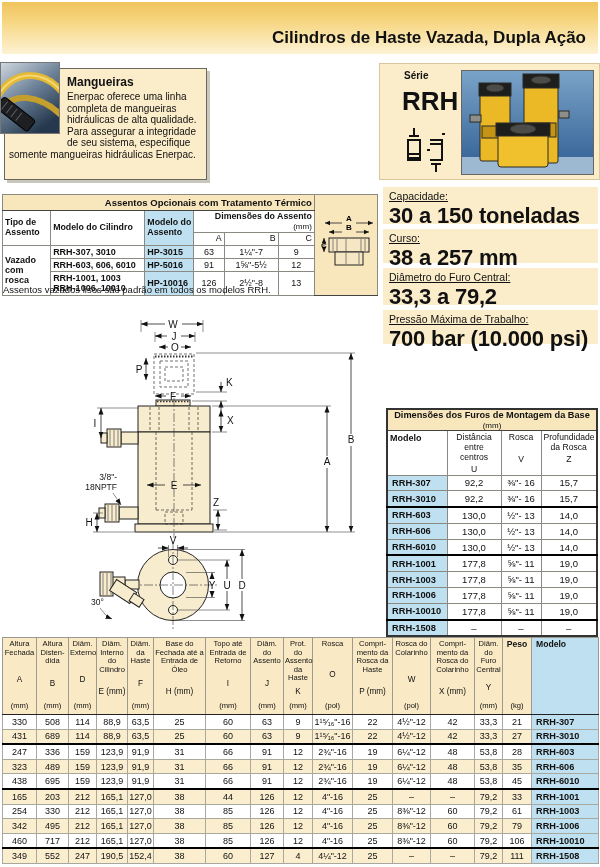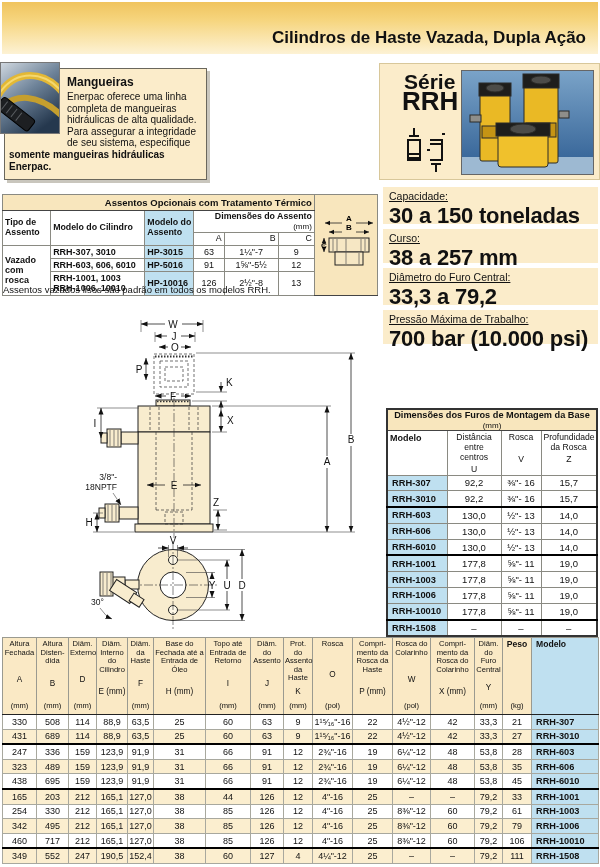--- a/index.html
+++ b/index.html
@@ -10,27 +10,27 @@
   .header-band{position:absolute;left:2px;top:2px;width:596px;height:52px;
     background:linear-gradient(180deg,#f0c45e 0%,#f6d57e 35%,#fdf2d4 100%);
     display:flex;align-items:flex-end;justify-content:flex-end;}
   .header-band h1{margin:0 12px 6px 0;font-size:17px;font-weight:bold;color:#101010;}
 
   
   .mangueiras-box{position:absolute;left:4px;top:68px;width:201px;height:110px;
     background:#fbecca;border:1px solid #6a675c;box-shadow:3px 3px 0 #c9c6bd;}
   .mangueiras-title{position:absolute;left:62px;top:6px;font-size:12px;font-weight:bold;}
   .mangueiras-body{position:absolute;left:62px;top:22px;width:136px;font-size:10px;line-height:11.5px;}
-  .mangueiras-body2{position:absolute;left:4px;top:80px;width:196px;font-size:10px;line-height:11.5px;font-weight:bold;}
+  .mangueiras-body2{position:absolute;left:4px;top:80px;width:196px;font-size:10px;line-height:11.5px;}
   .hose-photo{position:absolute;left:0px;top:62px;width:58px;height:70px;border:1px solid #777;z-index:3;}
 
   
   .serie-box{position:absolute;left:379px;top:63px;width:219px;height:115px;
     background:#fbecca;border:1px solid #d8c79a;}
-  .serie-label{position:absolute;left:24px;top:6px;font-size:21px;font-weight:bold;}
+  .serie-label{position:absolute;left:24px;top:6px;font-size:10px;font-weight:bold;}
   .serie-name{position:absolute;left:22px;top:22px;font-size:26px;font-weight:bold;}
   .serie-icon{position:absolute;left:26px;top:62px;}
   .cyl-photo{position:absolute;right:5px;top:6px;width:131px;height:103px;border:1px solid #666;}
 
   
   .spec-box{position:absolute;left:383px;width:215px;background:#fbecca;padding:3px 0 0 6px;box-sizing:border-box;}
   .spec-label{font-size:10.5px;text-decoration:underline;}
   .spec-value{font-size:22px;font-weight:bold;letter-spacing:-0.2px;margin-top:1px;}
   #spec0{top:187px;height:37px;} #spec1{top:229px;height:34px;}
   #spec2{top:268px;height:37px;} #spec3{top:310px;height:34px;}

